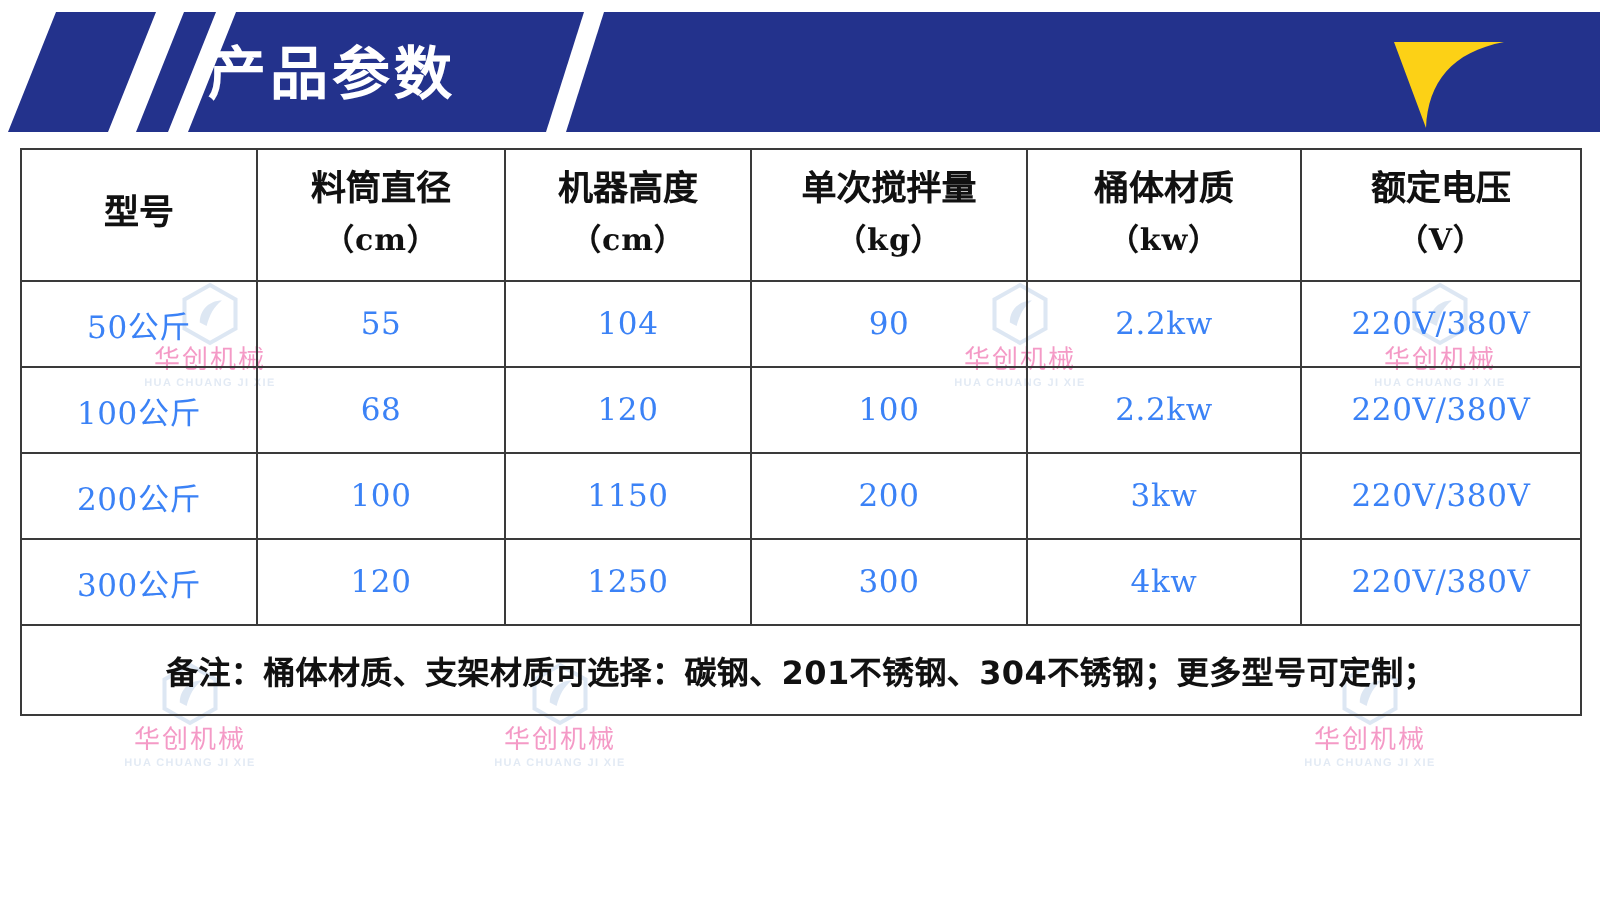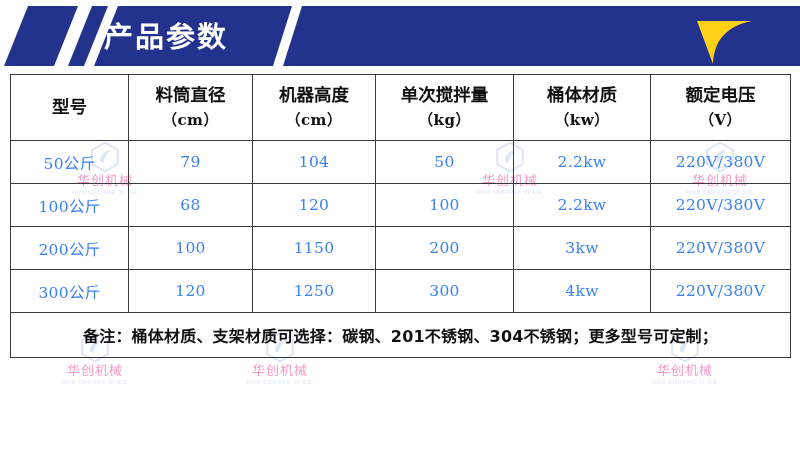--- a/index.html
+++ b/index.html
@@ -252,23 +252,23 @@
           </th>
           <th>
             <span>额定电压</span>
             <span class="unit">（V）</span>
           </th>
         </tr>
       </thead>
       <tbody>
         <tr>
           <td>50公斤</td>
-          <td>79</td>
+          <td>55</td>
           <td>104</td>
-          <td>50</td>
+          <td>90</td>
           <td>2.2kw</td>
           <td>220V/380V</td>
         </tr>
         <tr>
           <td>100公斤</td>
           <td>68</td>
           <td>120</td>
           <td>100</td>
           <td>2.2kw</td>
           <td>220V/380V</td>

